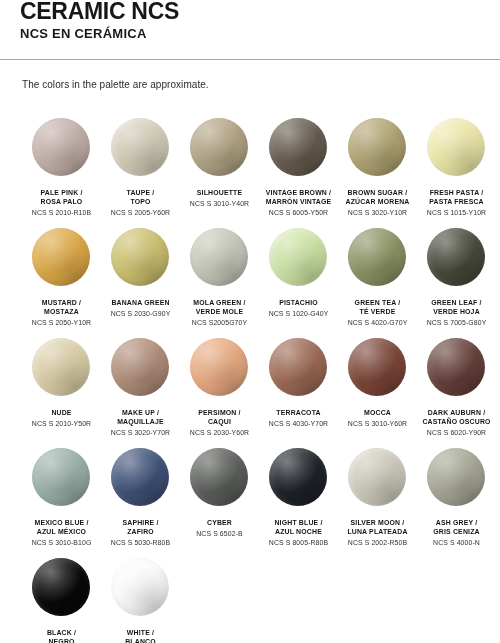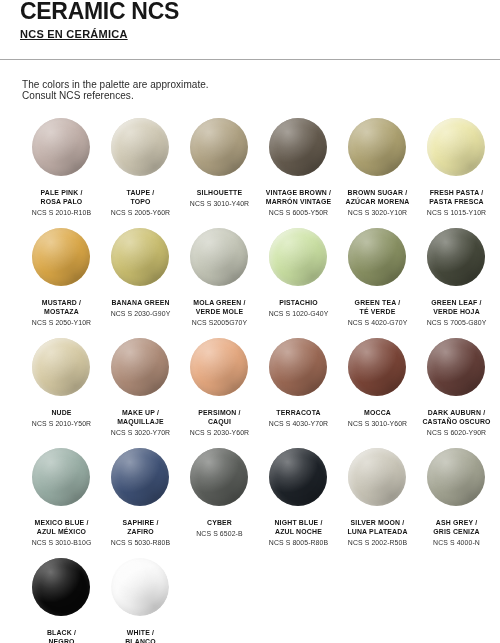--- a/index.html
+++ b/index.html
@@ -32,28 +32,27 @@
     font-size: 23px;
     font-weight: bold;
     letter-spacing: -0.3px;
     line-height: 20px;
     margin: 0;
     padding-top: 1px;
     color: #171717;
     white-space: nowrap;
   }
   .subtitle {
-    font-size: 11px;
+    font-size: 13px;
     font-weight: bold;
     letter-spacing: 0.25px;
     line-height: 12px;
     margin: 7px 0 0 0;
     color: #171717;
     white-space: nowrap;
-    text-decoration: underline;
   }
 
   .divider {
     margin-top: 19px;
     width: 500px;
     height: 1px;
     background: #a8a8a8;
   }
 
   
@@ -157,21 +156,20 @@
   <div class="header">
     <h1 class="title">CERAMIC NCS</h1>
     <h2 class="subtitle">NCS EN CERÁMICA</h2>
   </div>
 
   <div class="divider"></div>
 
   <div class="notes">
     <div class="note note-en">
       <span class="note-line">The colors in the palette are approximate.</span>
-      <span class="note-line">Consult NCS references.</span>
     </div>
   </div>
 
   <div class="grid" id="swatch-grid">
       <div class="row">
         <div class="cell">
           <div class="swatch-wrap">
             <div class="swatch" style="background: rgb(195, 177, 170);"></div>
           </div>
           <div class="labels">

